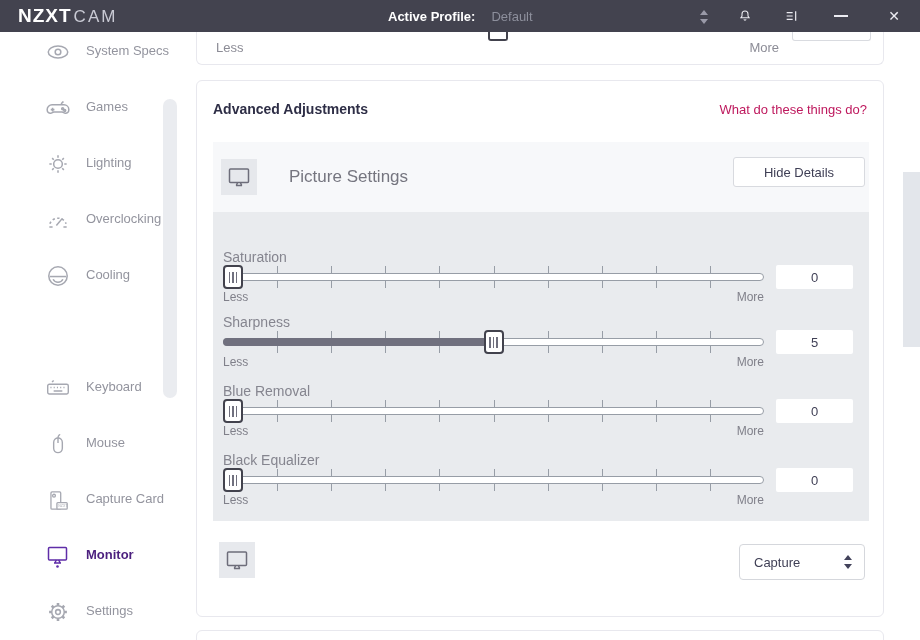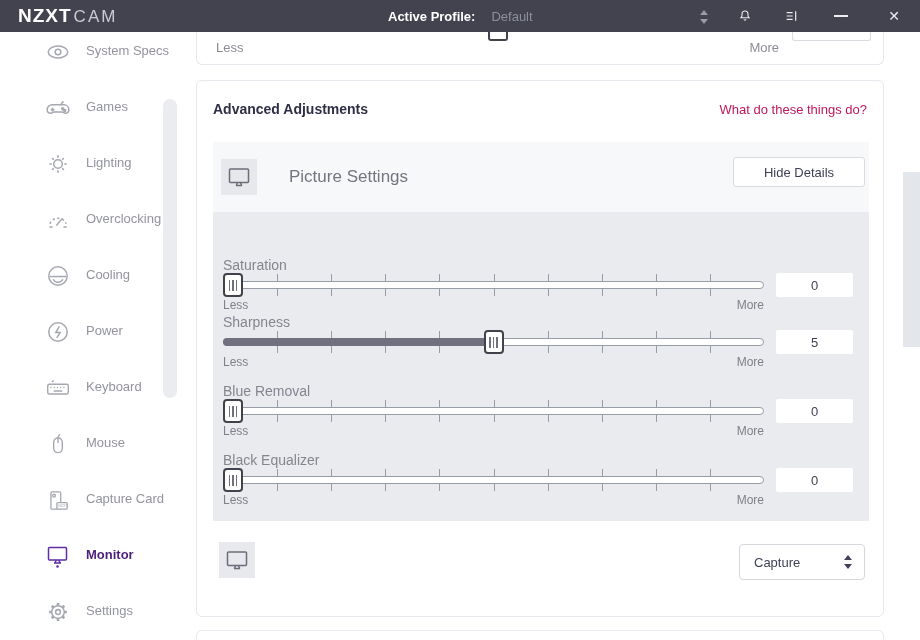--- a/index.html
+++ b/index.html
@@ -154,28 +154,20 @@
   </div>
   <div class="side-item" style="top:229px">
     <span class="icon">
       <svg viewBox="0 0 24 24" fill="none" stroke="currentColor" stroke-width="1.4">
         <circle cx="12" cy="12" r="8.5"></circle>
           <path d="M4.5 12.5h15"></path>
           <path d="M7.5 15a5 5 0 0 0 9 0"></path>
         </svg></span>
     <span class="slabel">Cooling</span>
   </div>
-  <div class="side-item" style="top:285px">
-    <span class="icon">
-      <svg viewBox="0 0 24 24" fill="none" stroke="currentColor" stroke-width="1.4">
-        <circle cx="12" cy="12" r="8.5"></circle>
-          <polyline points="13.2,6.8 10,12.5 14,12.5 10.8,17.5"></polyline>
-        </svg></span>
-    <span class="slabel">Power</span>
-  </div>
   <div class="side-item" style="top:341px">
     <span class="icon">
       <svg viewBox="0 0 24 24" fill="none" stroke="currentColor" stroke-width="1.3">
         <path d="M6.5 6.5L8 5"></path>
           <rect x="2.5" y="8.5" width="19" height="9" rx="1.5"></rect>
         <path d="M5 11.5h1M8 11.5h1M11 11.5h1M14 11.5h1M17 11.5h1M8 14.8h8"></path>
         </svg></span>
     <span class="slabel">Keyboard</span>
   </div>
   <div class="side-item" style="top:397px">
@@ -238,21 +230,21 @@
         <rect x="2.5" y="4" width="19" height="13.5" rx="1"></rect>
         <path d="M10.6 17.5l-1.3 3M13.4 17.5l1.3 3M9 20.5h6"></path>
         </svg>
     </div>
     <div class="sec-title">Picture Settings</div>
     <div id="hide-btn">Hide Details</div>
   </div>
 
   <div id="panel">
 
-    <div class="srow" style="top: 45px; --pct: 0;">
+    <div class="srow" style="top: 37px; --pct: 0;">
       <span class="slider-label">Saturation</span>
       <div class="strack">
         <div class="ticks">
             <span style="left: 10%;"></span>
             <span style="left: 20%;"></span>
             <span style="left: 30%;"></span>
             <span style="left: 40%;"></span>
             <span style="left: 50%;"></span>
             <span style="left: 60%;"></span>
             <span style="left: 70%;"></span>

